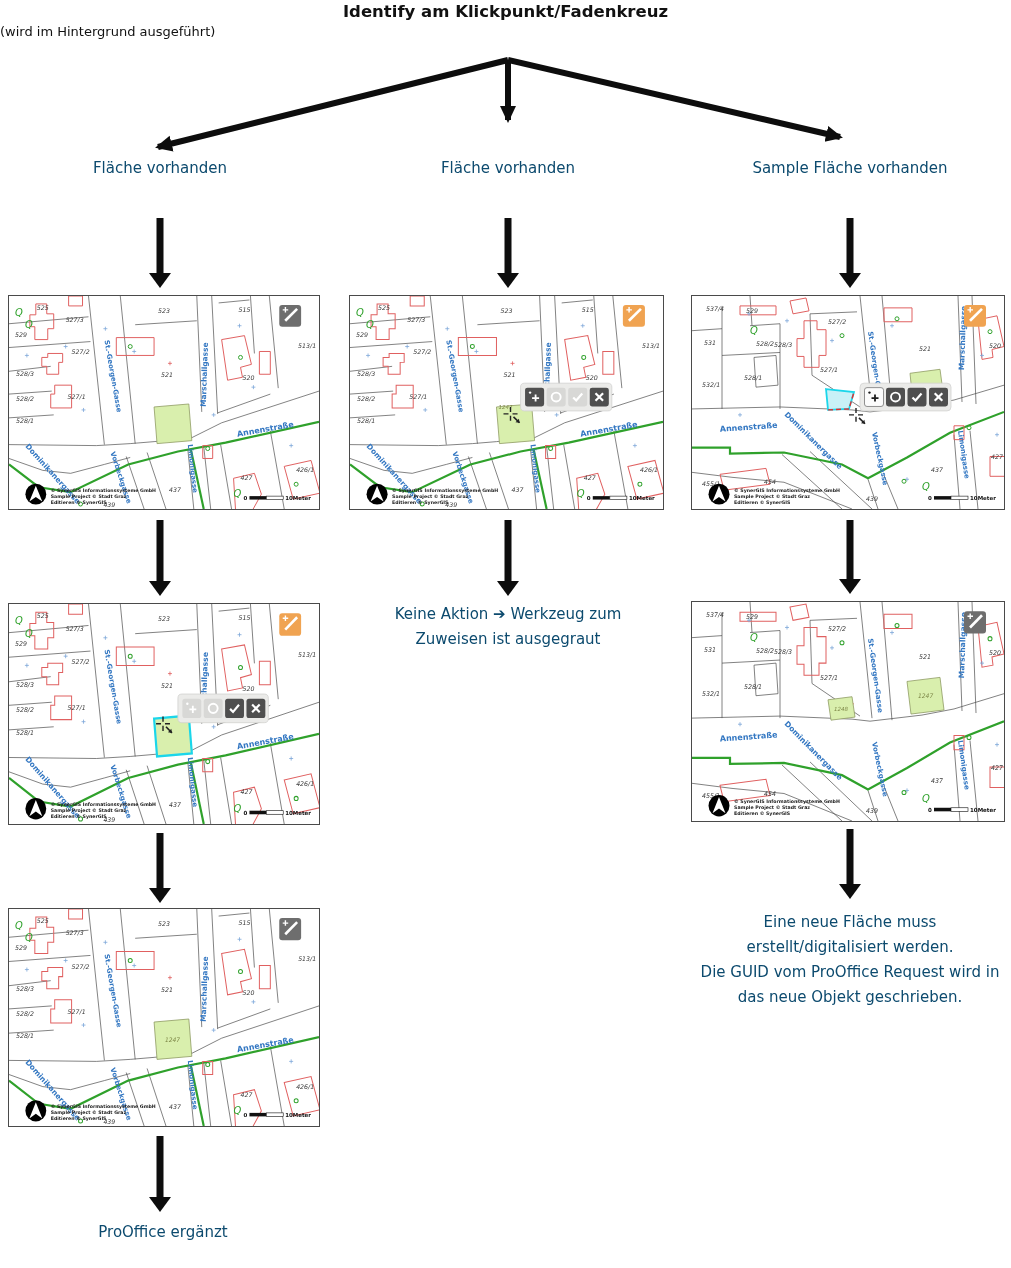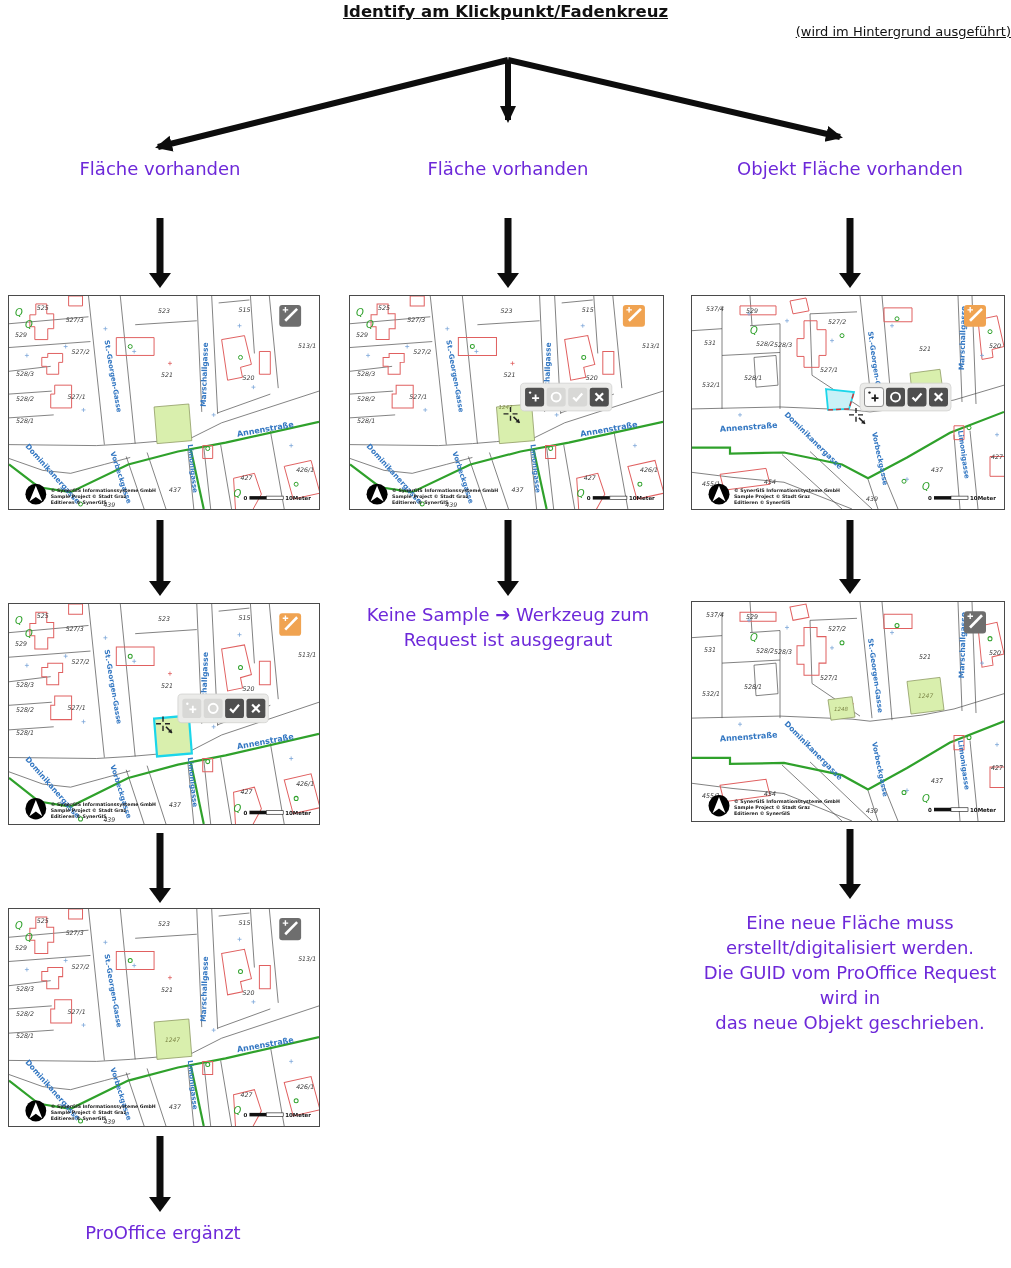--- a/index.html
+++ b/index.html
@@ -1,21 +1,21 @@
 <!DOCTYPE html>
 <html><head>
 <meta charset="utf-8">
 <style>
   html,body{margin:0;padding:0;background:#fff;}
   #canvas{position:relative;width:1011px;height:1268px;background:#fff;overflow:hidden;
           font-family:"DejaVu Sans",sans-serif;color:#111;}
   .title-line1{position:absolute;top:2px;left:0;width:100%;text-align:center;
-               font-size:16.5px;font-weight:bold;text-decoration:underline;}
-  .title-line2{position:absolute;top:24px;left:0;width:100%;text-align:right;font-size:13px;text-decoration:underline;}
-  .branch,.note{position:absolute;text-align:center;font-size:18px;line-height:25px;color:#6d28d9;}
+               font-size:16.5px;font-weight:bold;}
+  .title-line2{position:absolute;top:24px;left:0;width:100%;text-align:left;font-size:13px;}
+  .branch,.note{position:absolute;text-align:center;font-size:15px;line-height:25px;color:#0c4a6e;}
   .map{position:absolute;border:1px solid #4a4a4a;background:#fff;box-sizing:border-box;}
   .map svg{display:block;}
   #arrows-layer{position:absolute;left:0;top:0;pointer-events:none;}
 </style>
 </head>
 <body>
 
 <div id="canvas">
 
   <div class="title-line1">Identify am Klickpunkt/Fadenkreuz</div>
@@ -68,21 +68,21 @@
       </g>
     </svg>
 
   <div class="branch" style="left:35px;top:156px;width:250px">
     <div>Fläche vorhanden</div>
   </div>
   <div class="branch" style="left:383px;top:156px;width:250px">
     <div>Fläche vorhanden</div>
   </div>
   <div class="branch" style="left:725px;top:156px;width:250px">
-    <div>Objekt Fläche vorhanden</div>
+    <div>Sample Fläche vorhanden</div>
   </div>
 
   <div id="maps-layer">
       <div class="map" style="left: 8px; top: 295px; width: 312px; height: 215px;">
         <svg viewBox="0 0 312 215" preserveAspectRatio="none" width="100%" height="100%">
           <path d="M0,150 L88,151 L122,149 L146,147 L184,143 L214,128 L312,96" stroke="#4d4d4d" stroke-width="0.7" fill="none"></path>
           <path d="M0,164 L34,176 L62,179 L96,170 L122,163" stroke="#4d4d4d" stroke-width="0.7" fill="none"></path>
           <path d="M80,0 L96,150" stroke="#4d4d4d" stroke-width="0.7" fill="none"></path>
           <path d="M112,0 L127,149" stroke="#4d4d4d" stroke-width="0.7" fill="none"></path>
           <path d="M189,0 L194,117" stroke="#4d4d4d" stroke-width="0.7" fill="none"></path>
@@ -731,22 +731,22 @@
             <text x="236" y="206" font-size="5.5" font-weight="bold" fill="#111" font-family="DejaVu Sans, sans-serif">0</text>
             <rect x="242" y="202" width="17" height="3.5" fill="#111"></rect>
             <rect x="259" y="202" width="17" height="3.5" fill="#fff" stroke="#111" stroke-width="0.6"></rect>
             <text x="278" y="206" font-size="5.5" font-weight="bold" fill="#111" font-family="DejaVu Sans, sans-serif">10Meter</text>
           </g>
         </svg>
       </div>
     </div>
 
   <div class="note" style="left:358px;top:602px;width:300px">
-    <div>Keine Sample ➔ Werkzeug zum</div>
-    <div>Request ist ausgegraut</div>
+    <div>Keine Aktion ➔ Werkzeug zum</div>
+    <div>Zuweisen ist ausgegraut</div>
   </div>
   <div class="note" style="left:684px;top:910px;width:332px">
     <div>Eine neue Fläche muss</div>
     <div>erstellt/digitalisiert werden.</div>
     <div>Die GUID vom ProOffice Request wird in</div>
     <div>das neue Objekt geschrieben.</div>
   </div>
   <div class="note" style="left:13px;top:1220px;width:300px">
     <div>ProOffice ergänzt</div>
   </div>

